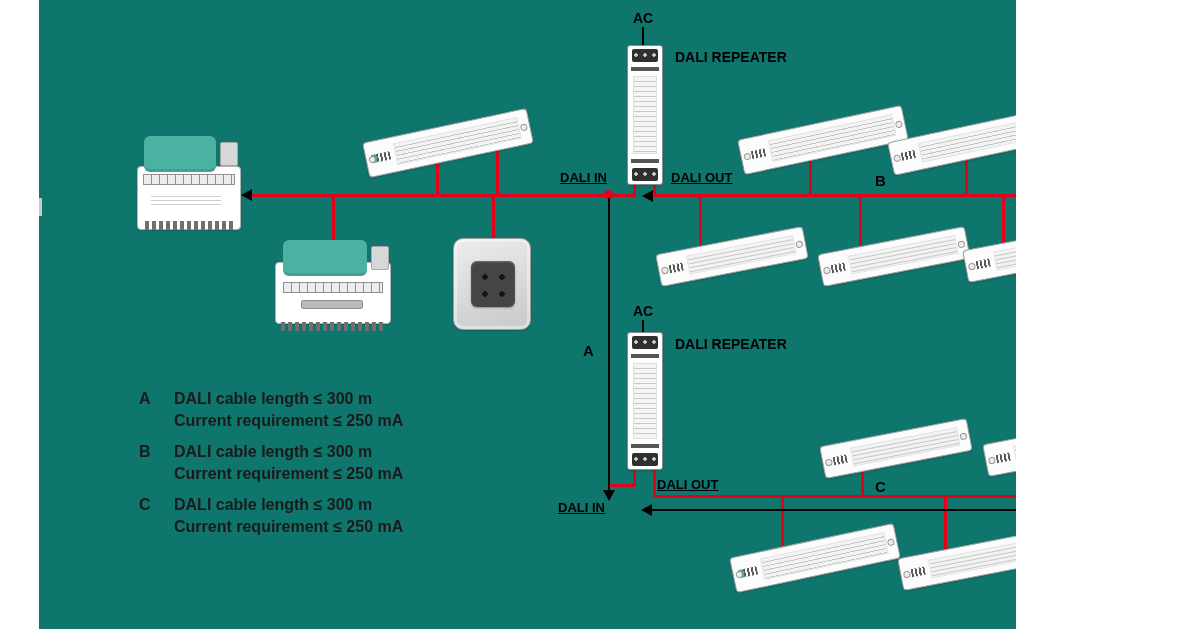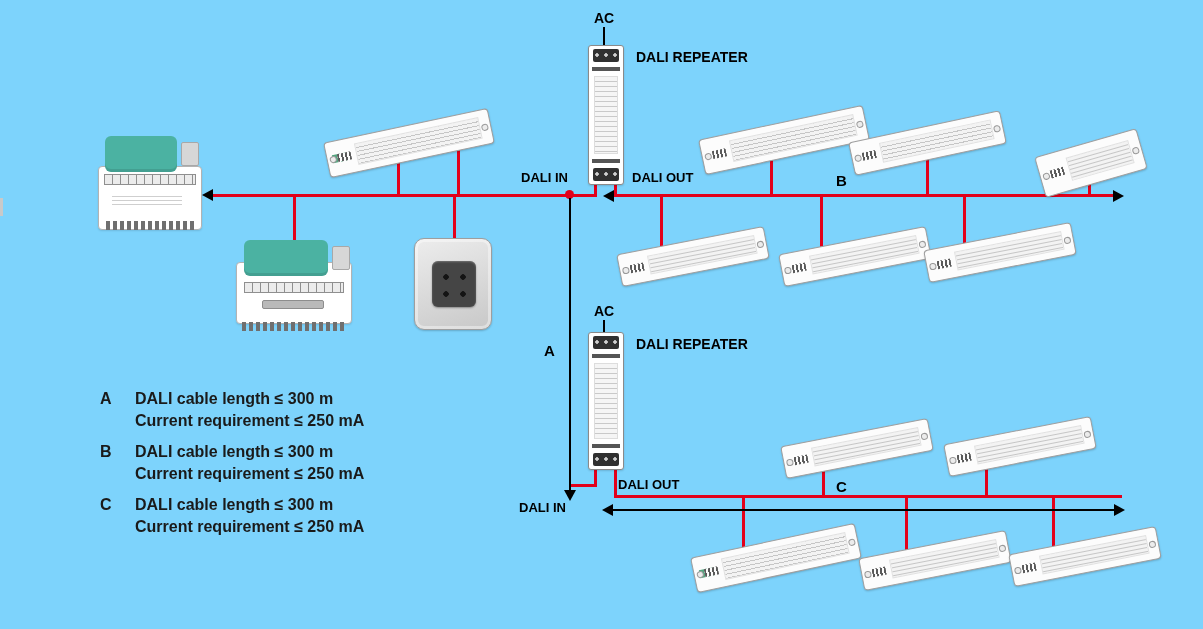--- a/index.html
+++ b/index.html
@@ -3,36 +3,36 @@
 <meta charset="utf-8">
 <style>
   :root{
     --red:#e2001a;
     --teal:#4bb2a2;
     --ink:#000;
   }
   *{box-sizing:border-box;margin:0;padding:0;}
   html,body{background:#fff;}
   body{font-family:"Liberation Sans","DejaVu Sans",sans-serif;}
-  .canvas{position:relative;width:1203px;height:629px;background:#7dd3fc;overflow:hidden;}
+  .canvas{position:relative;width:977px;height:629px;background:#0f766e;overflow:hidden;margin-left:39px;}
 
   
   .rl{position:absolute;height:3px;background:var(--red);}   
   .rv{position:absolute;width:3px;background:var(--red);}    
   .bl{position:absolute;height:2px;background:var(--ink);}   
   .bv{position:absolute;width:2px;background:var(--ink);}    
   .dot{position:absolute;width:9px;height:9px;border-radius:50%;background:var(--red);}
   .ah{position:absolute;width:0;height:0;}
   .ah.left {border-top:6px solid transparent;border-bottom:6px solid transparent;border-right:11px solid var(--ink);}
   .ah.right{border-top:6px solid transparent;border-bottom:6px solid transparent;border-left:11px solid var(--ink);}
   .ah.down {border-left:6px solid transparent;border-right:6px solid transparent;border-top:11px solid var(--ink);}
 
   
   .lab{position:absolute;font-weight:bold;font-size:14px;color:var(--ink);white-space:nowrap;}
-  .lab.small{font-size:13px;}
+  .lab.small{font-size:13px;text-decoration:underline;}
   .lab.seg{font-size:15px;}
   .lab.center{text-align:center;}
   .lab.rt{text-align:right;}
 
   
   .legend{position:absolute;left:100px;top:388px;width:420px;color:#1a1a1a;}
   .legend-item{display:flex;gap:15px;margin-bottom:9px;font-size:16px;font-weight:bold;line-height:22px;}
   .legend-item .key{min-width:20px;}
 
   

